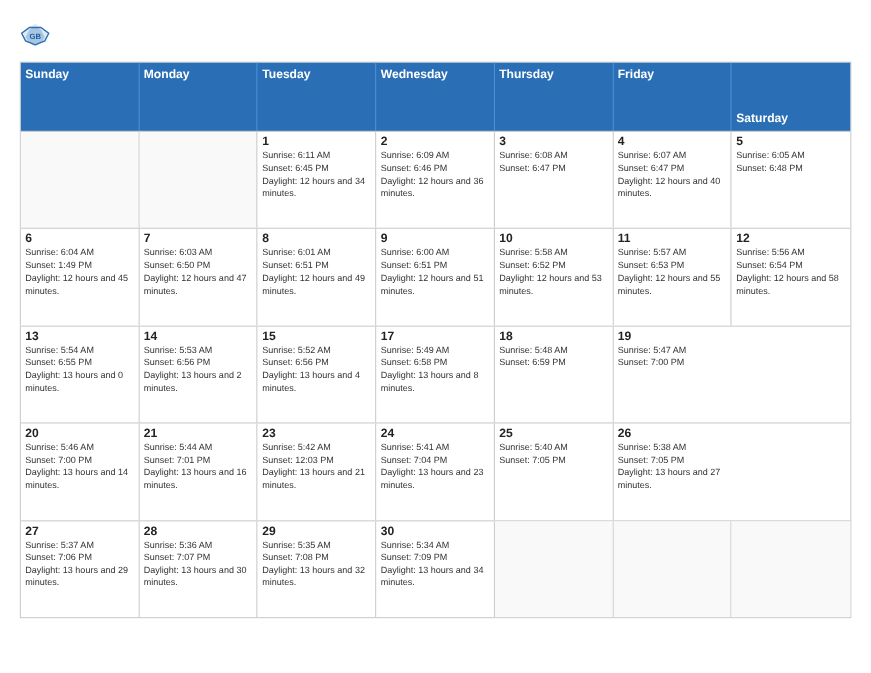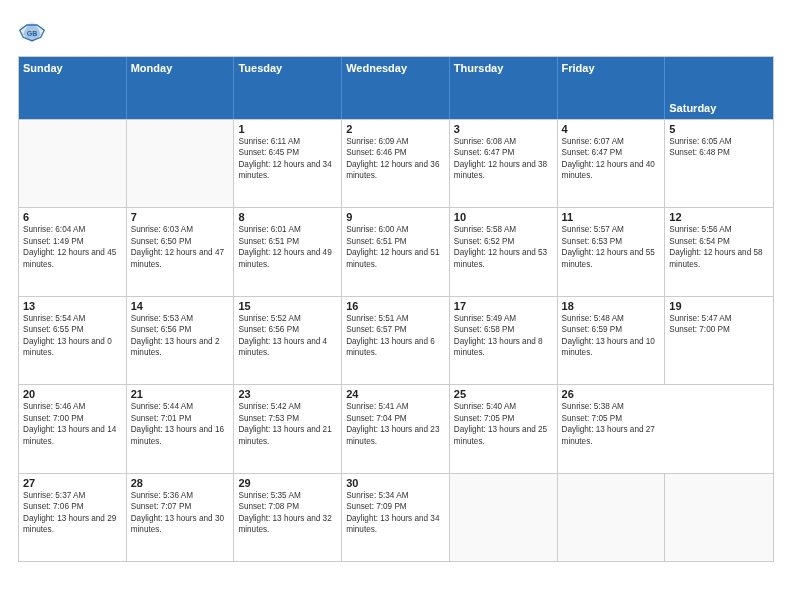--- a/index.html
+++ b/index.html
@@ -152,21 +152,20 @@
           <div class="cal-cell">
             <div class="day-num">2</div>
             <div class="cell-line">Sunrise: 6:09 AM</div>
             <div class="cell-line">Sunset: 6:46 PM</div>
             <div class="cell-line">Daylight: 12 hours and 36 minutes.</div>
           </div>
           <div class="cal-cell">
             <div class="day-num">3</div>
             <div class="cell-line">Sunrise: 6:08 AM</div>
             <div class="cell-line">Sunset: 6:47 PM</div>
-            <div class="cell-line">Daylight: 12 hours and 38 minutes.</div>
           </div>
           <div class="cal-cell">
             <div class="day-num">4</div>
             <div class="cell-line">Sunrise: 6:07 AM</div>
             <div class="cell-line">Sunset: 6:47 PM</div>
             <div class="cell-line">Daylight: 12 hours and 40 minutes.</div>
           </div>
           <div class="cal-cell">
             <div class="day-num">5</div>
             <div class="cell-line">Sunrise: 6:05 AM</div>
@@ -230,36 +229,29 @@
             <div class="cell-line">Sunset: 6:56 PM</div>
             <div class="cell-line">Daylight: 13 hours and 2 minutes.</div>
           </div>
           <div class="cal-cell">
             <div class="day-num">15</div>
             <div class="cell-line">Sunrise: 5:52 AM</div>
             <div class="cell-line">Sunset: 6:56 PM</div>
             <div class="cell-line">Daylight: 13 hours and 4 minutes.</div>
           </div>
           <div class="cal-cell">
-            <div class="day-num">16</div>
-            <div class="cell-line">Sunrise: 5:51 AM</div>
-            <div class="cell-line">Sunset: 6:57 PM</div>
-            <div class="cell-line">Daylight: 13 hours and 6 minutes.</div>
-          </div>
-          <div class="cal-cell">
             <div class="day-num">17</div>
             <div class="cell-line">Sunrise: 5:49 AM</div>
             <div class="cell-line">Sunset: 6:58 PM</div>
             <div class="cell-line">Daylight: 13 hours and 8 minutes.</div>
           </div>
           <div class="cal-cell">
             <div class="day-num">18</div>
             <div class="cell-line">Sunrise: 5:48 AM</div>
             <div class="cell-line">Sunset: 6:59 PM</div>
-            <div class="cell-line">Daylight: 13 hours and 10 minutes.</div>
           </div>
           <div class="cal-cell">
             <div class="day-num">19</div>
             <div class="cell-line">Sunrise: 5:47 AM</div>
             <div class="cell-line">Sunset: 7:00 PM</div>
           </div>
         </div>
         <div class="cal-row">
           <div class="cal-cell">
             <div class="day-num">20</div>
@@ -269,34 +261,33 @@
           </div>
           <div class="cal-cell">
             <div class="day-num">21</div>
             <div class="cell-line">Sunrise: 5:44 AM</div>
             <div class="cell-line">Sunset: 7:01 PM</div>
             <div class="cell-line">Daylight: 13 hours and 16 minutes.</div>
           </div>
           <div class="cal-cell">
             <div class="day-num">23</div>
             <div class="cell-line">Sunrise: 5:42 AM</div>
-            <div class="cell-line">Sunset: 7:53 PM</div>
+            <div class="cell-line">Sunset: 12:03 PM</div>
             <div class="cell-line">Daylight: 13 hours and 21 minutes.</div>
           </div>
           <div class="cal-cell">
             <div class="day-num">24</div>
             <div class="cell-line">Sunrise: 5:41 AM</div>
             <div class="cell-line">Sunset: 7:04 PM</div>
             <div class="cell-line">Daylight: 13 hours and 23 minutes.</div>
           </div>
           <div class="cal-cell">
             <div class="day-num">25</div>
             <div class="cell-line">Sunrise: 5:40 AM</div>
             <div class="cell-line">Sunset: 7:05 PM</div>
-            <div class="cell-line">Daylight: 13 hours and 25 minutes.</div>
           </div>
           <div class="cal-cell">
             <div class="day-num">26</div>
             <div class="cell-line">Sunrise: 5:38 AM</div>
             <div class="cell-line">Sunset: 7:05 PM</div>
             <div class="cell-line">Daylight: 13 hours and 27 minutes.</div>
           </div>
         </div>
         <div class="cal-row">
           <div class="cal-cell">

